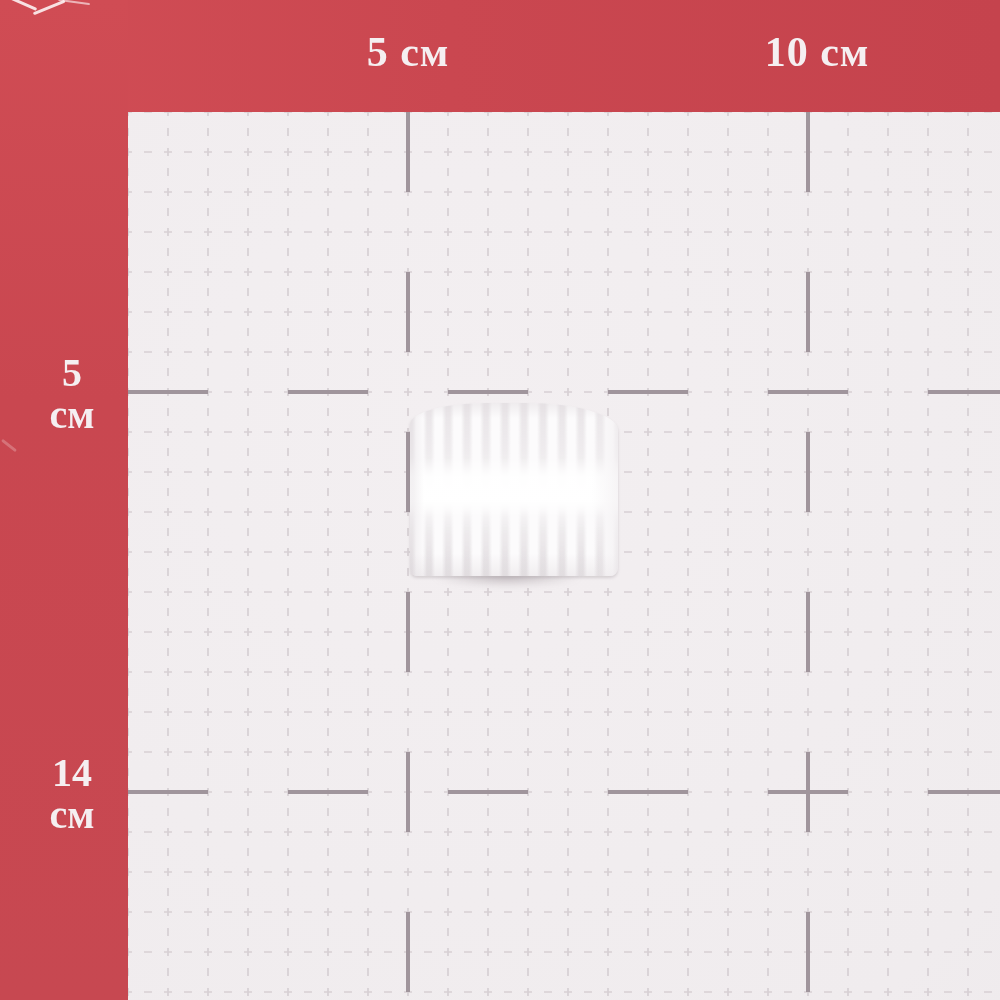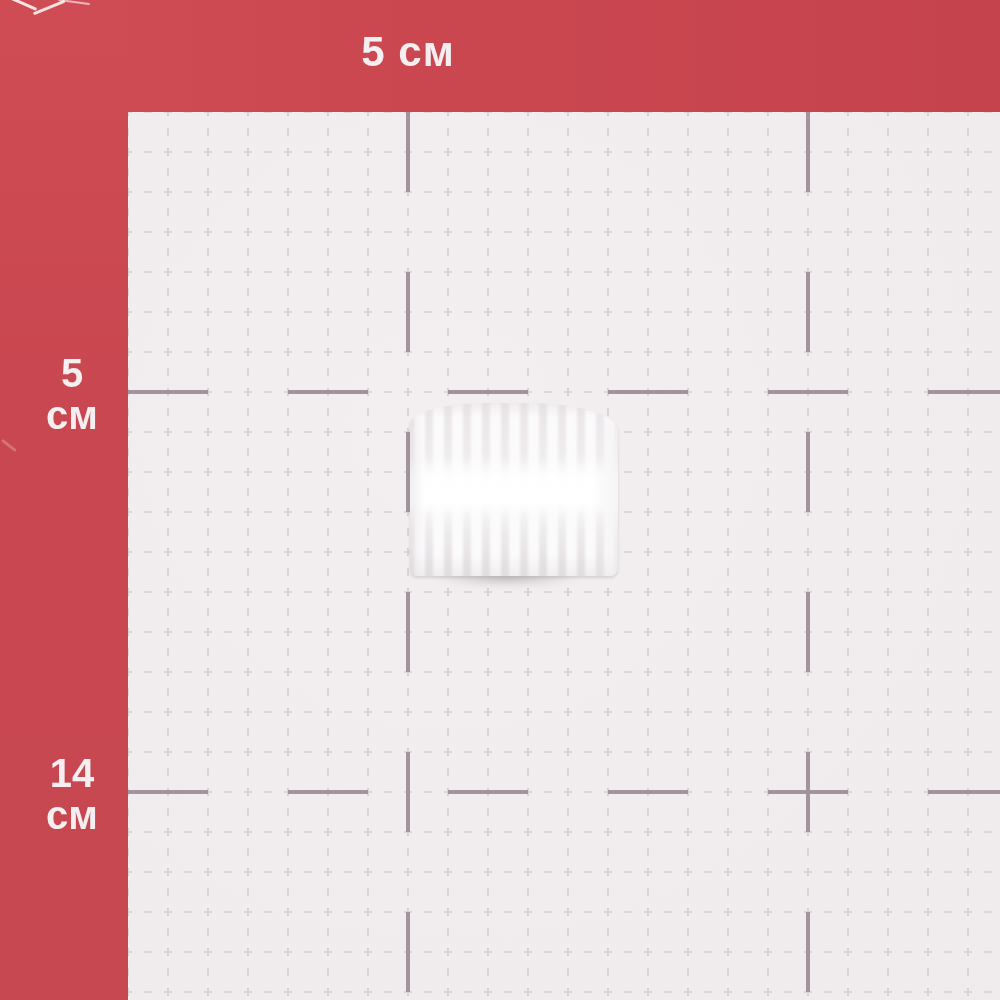--- a/index.html
+++ b/index.html
@@ -1,19 +1,19 @@
 <!DOCTYPE html>
 <html><head>
 <meta charset="utf-8">
 <style>
   html,body{margin:0;padding:0;background:#e9e5e7;}
   .stage{
     position:relative;width:1000px;height:1000px;overflow:hidden;
     background:radial-gradient(130% 130% at 45% 42%, #f3eff1 0%, #f0ecee 55%, #eae6e9 100%);
-    font-family:Liberation Sans, sans-serif;
+    font-family:Liberation Serif, serif;
   }
   .stage svg{position:absolute;left:0;top:0;}
   line.minor{stroke:#d7d0d4;stroke-width:1.7;stroke-dasharray:8 12;stroke-dashoffset:4;}
   line.major{stroke:#a0959c;stroke-width:4;stroke-dasharray:80 80;}
 
   
   .band{position:absolute;}
   .band-top{left:0;top:0;width:1000px;height:112px;
     background:linear-gradient(90deg,#d14d55 0%,#ca4750 45%,#c5434d 100%);}
   .band-left{left:0;top:0;width:128px;height:1000px;
@@ -121,20 +121,21 @@
 
   <div class="band band-top"></div>
   <div class="band band-left"></div>
 
   <div class="scratch s1"></div>
   <div class="scratch s2"></div>
   <div class="scratch s3"></div>
   <div class="scratch s4"></div>
 
   <div class="lbl-top" style="left:408px">5 см</div>
+  <div class="lbl-top" style="left:817px">10 см</div>
 
   <div class="lbl-left" style="left:38px;width:68px;top:352px">
     <span>5</span>
     <span>см</span>
   </div>
   <div class="lbl-left" style="left:36px;width:72px;top:752px">
     <span>14</span>
     <span>см</span>
   </div>
 

